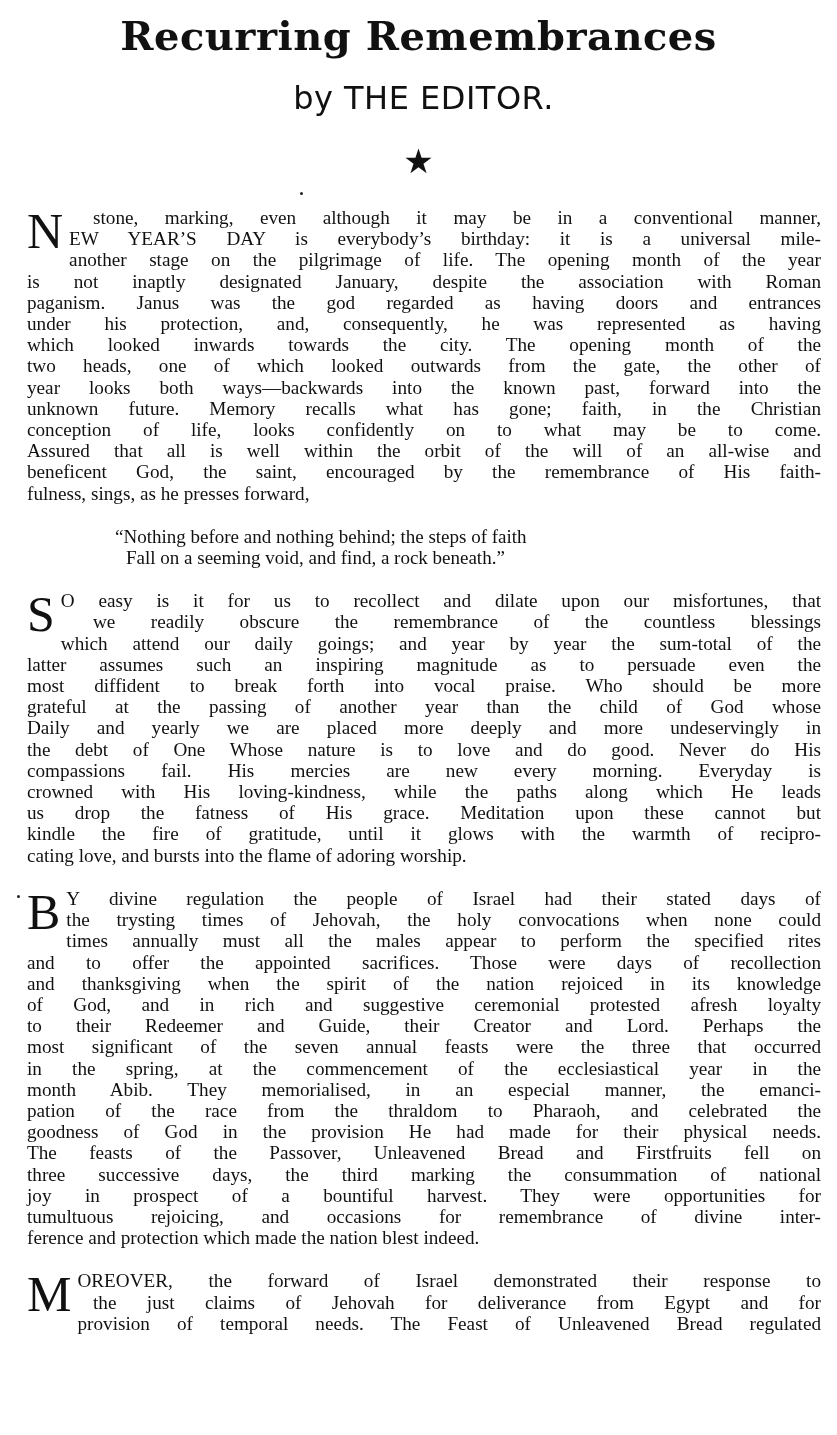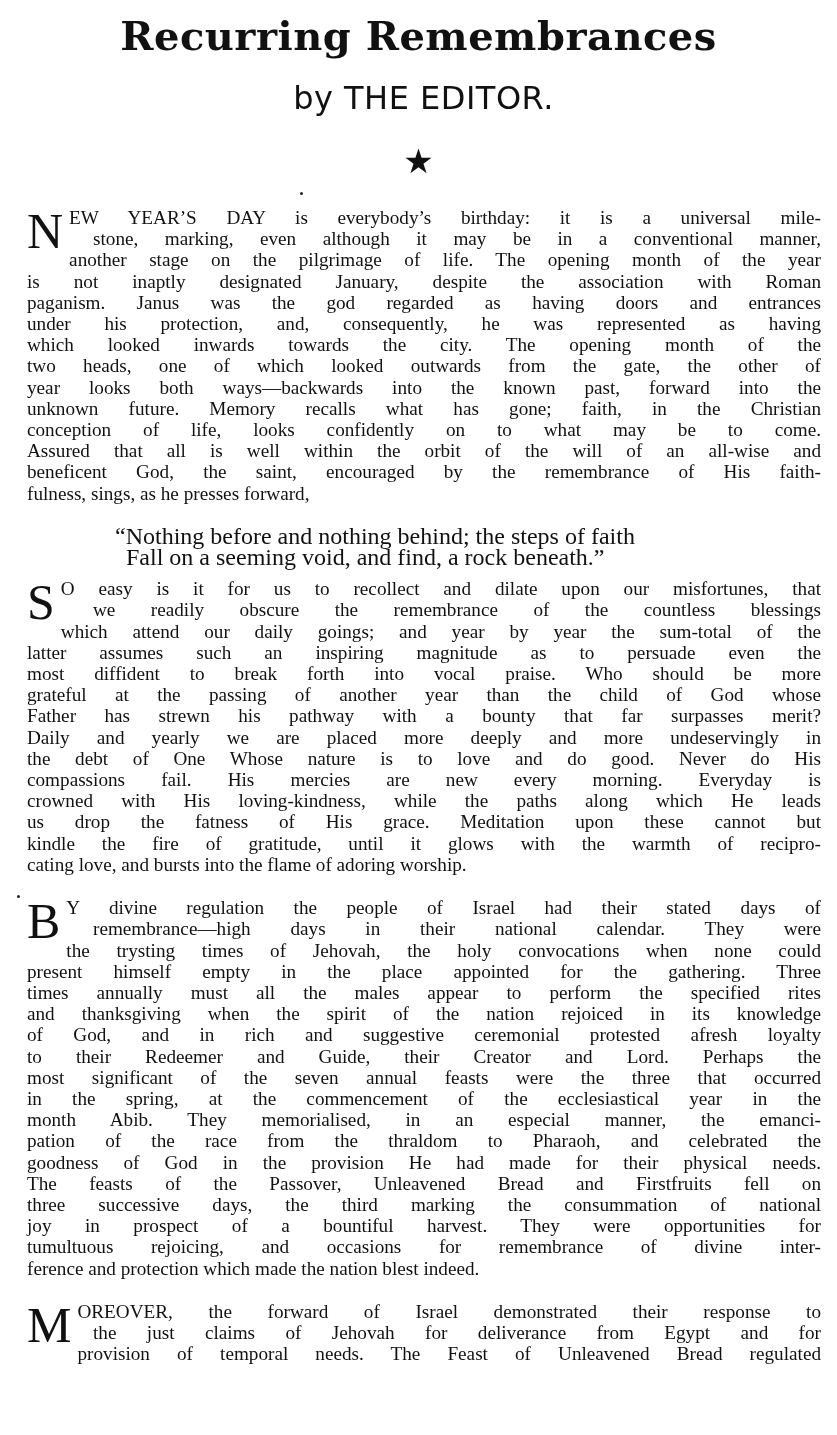--- a/index.html
+++ b/index.html
@@ -28,42 +28,42 @@
     font-size: 19.2px; line-height: 21.2px; text-align: justify;
   }
   p.para { margin: 0 0 22px 0; position: relative; }
   p.para .line { display: block; text-align: justify; text-align-last: justify; white-space: nowrap; }
   p.para .line.last { text-align-last: left; }
   p.para .line.indent { padding-left: 66px; }
   .dropcap {
     float: left; font-size: 50px; line-height: 40px; margin: 4px 6px 0 0; height: 40px;
   }
   .quote {
-    margin: 0 0 10px 0; padding-left: 88px; font-size: 24px; line-height: 21.2px;
+    margin: 0 0 22px 0; padding-left: 88px; font-size: 19px; line-height: 21.2px;
   }
   .quote .qline { display: block; white-space: nowrap; }
   .quote .qline.second { padding-left: 11px; }
   .speck { position: absolute; width: 3px; height: 3px; border-radius: 50%; background: #222; }
 </style>
 </head>
 <body>
 
 <div class="page">
   <h1 class="title">Recurring Remembrances</h1>
   <div class="byline">by THE EDITOR.</div>
   <div class="star">★</div>
 
   <span class="speck" style="left:300px;top:192px"></span>
   <span class="speck" style="left:17px;top:895px"></span>
 
   <div class="body" id="article-body">
       <p class="para">
         <span class="dropcap">N</span>
+        <span class="line indent">stone, marking, even although it may be in a conventional manner,</span>
         <span class="line">EW YEAR’S DAY is everybody’s birthday: it is a universal mile-</span>
-        <span class="line indent">stone, marking, even although it may be in a conventional manner,</span>
         <span class="line">another stage on the pilgrimage of life. The opening month of the year</span>
         <span class="line">is not inaptly designated January, despite the association with Roman</span>
         <span class="line">paganism. Janus was the god regarded as having doors and entrances</span>
         <span class="line">under his protection, and, consequently, he was represented as having</span>
         <span class="line">which looked inwards towards the city. The opening month of the</span>
         <span class="line">two heads, one of which looked outwards from the gate, the other of</span>
         <span class="line">year looks both ways—backwards into the known past, forward into the</span>
         <span class="line">unknown future. Memory recalls what has gone; faith, in the Christian</span>
         <span class="line">conception of life, looks confidently on to what may be to come.</span>
         <span class="line">Assured that all is well within the orbit of the will of an all-wise and</span>
@@ -75,36 +75,34 @@
         <span class="qline second">Fall on a seeming void, and find, a rock beneath.”</span>
       </div>
       <p class="para">
         <span class="dropcap">S</span>
         <span class="line">O easy is it for us to recollect and dilate upon our misfortunes, that</span>
         <span class="line indent">we readily obscure the remembrance of the countless blessings</span>
         <span class="line">which attend our daily goings; and year by year the sum-total of the</span>
         <span class="line">latter assumes such an inspiring magnitude as to persuade even the</span>
         <span class="line">most diffident to break forth into vocal praise. Who should be more</span>
         <span class="line">grateful at the passing of another year than the child of God whose</span>
-        <span class="line">Father has strewn his pathway with a bounty that far surpasses merit?</span>
         <span class="line">Daily and yearly we are placed more deeply and more undeservingly in</span>
         <span class="line">the debt of One Whose nature is to love and do good. Never do His</span>
         <span class="line">compassions fail. His mercies are new every morning. Everyday is</span>
         <span class="line">crowned with His loving-kindness, while the paths along which He leads</span>
         <span class="line">us drop the fatness of His grace. Meditation upon these cannot but</span>
         <span class="line">kindle the fire of gratitude, until it glows with the warmth of recipro-</span>
         <span class="line last">cating love, and bursts into the flame of adoring worship.</span>
       </p>
       <p class="para">
         <span class="dropcap">B</span>
         <span class="line">Y divine regulation the people of Israel had their stated days of</span>
-        <span class="line indent">remembrance—high days in their national calendar. They were</span>
         <span class="line">the trysting times of Jehovah, the holy convocations when none could</span>
-        <span class="line">present himself empty in the place appointed for the gathering. Three</span>
         <span class="line">times annually must all the males appear to perform the specified rites</span>
+        <span class="line">and to offer the appointed sacrifices. Those were days of recollection</span>
         <span class="line">and thanksgiving when the spirit of the nation rejoiced in its knowledge</span>
         <span class="line">of God, and in rich and suggestive ceremonial protested afresh loyalty</span>
         <span class="line">to their Redeemer and Guide, their Creator and Lord. Perhaps the</span>
         <span class="line">most significant of the seven annual feasts were the three that occurred</span>
         <span class="line">in the spring, at the commencement of the ecclesiastical year in the</span>
         <span class="line">month Abib. They memorialised, in an especial manner, the emanci-</span>
         <span class="line">pation of the race from the thraldom to Pharaoh, and celebrated the</span>
         <span class="line">goodness of God in the provision He had made for their physical needs.</span>
         <span class="line">The feasts of the Passover, Unleavened Bread and Firstfruits fell on</span>
         <span class="line">three successive days, the third marking the consummation of national</span>

